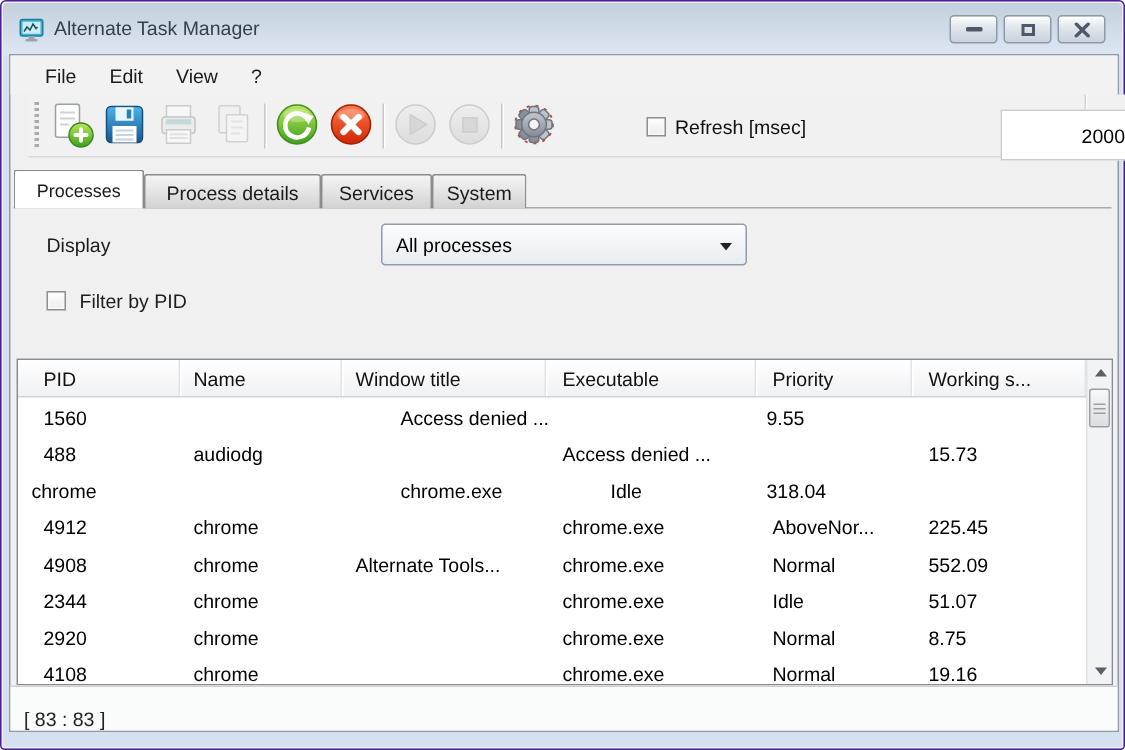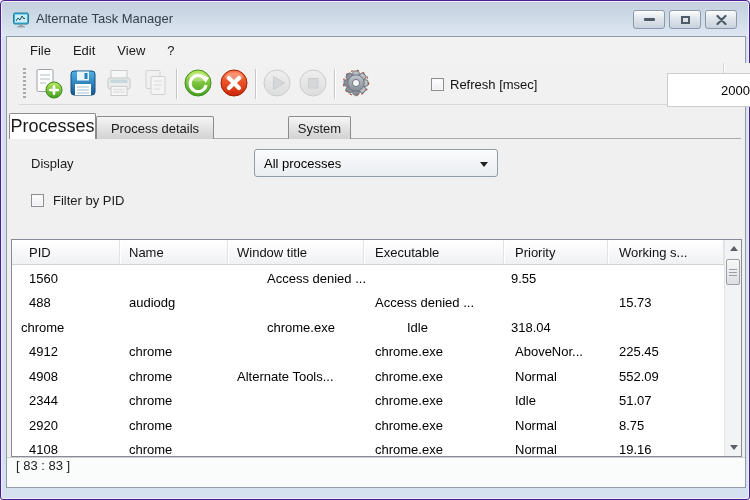--- a/index.html
+++ b/index.html
@@ -47,21 +47,21 @@
   .interval-input { position:absolute; right:0px; top:10px; width:90px; height:26px;
     border:1px solid #c9cdd2; background:#fff; font:13px "Liberation Sans",sans-serif;
     padding:16px 6px; color:#000;text-align:right; }
 
   
   .tabstrip { position:absolute; left:0; top:76px; width:100%; height:26px; }
   .tabstrip::after { content:""; position:absolute; left:2px; right:4px; top:25px; height:1px; background:#a9a9a9; }
   .tab { position:absolute; top:3px; height:23px; border:1px solid #8c8c8c; border-bottom:none;
     border-radius:2px 2px 0 0; background:linear-gradient(#f5f5f5,#d2d2d2);
     display:flex; align-items:center; justify-content:center; color:#1a1a1a; z-index:1; }
-  .tab.active { top:0; height:26px; background:#fff; z-index:3; font-size:18px; }
+  .tab.active { top:0; height:26px; background:#fff; z-index:3; font-size:12px; }
 
   
   .display-label { position:absolute; left:24px; top:119px; }
   .combo { position:absolute; left:247px; top:112px; width:244px; height:28px;
     border:1px solid #8f9ca9; border-radius:3px;
     background:linear-gradient(#fbfcfd,#e9edf1); box-shadow:inset 0 1px 0 #fff;
     display:flex; align-items:center; padding:3px 9px; color:#000; }
   .combo-arrow { position:absolute; right:9px; top:12px; width:0; height:0;
     border-left:4.5px solid transparent; border-right:4.5px solid transparent; border-top:5px solid #222; }
   .filter-box { position:absolute; left:24px; top:157px; }
@@ -90,21 +90,21 @@
   .sbtn { position:absolute; left:0; width:17px; height:17px; display:flex; align-items:center; justify-content:center; }
   .arr-up { width:0; height:0; border-left:4px solid transparent; border-right:4px solid transparent; border-bottom:5px solid #5a5f66; }
   .arr-dn { width:0; height:0; border-left:4px solid transparent; border-right:4px solid transparent; border-top:5px solid #5a5f66; }
   .thumb { position:absolute; left:1px; top:19px; width:14px; height:26px;
     border:1px solid #9aa0a8; border-radius:2px; background:linear-gradient(#f8f8f8,#dcdee1);
     display:flex; flex-direction:column; gap:2px; align-items:center; justify-content:center; }
   .thumb i { display:block; width:8px; height:1px; background:#9a9fa6; }
 
   
   .statusbar { position:absolute; left:0; top:420px; width:100%; height:30px;
-    background:#fafbfb; border-top:1px solid #cfcfcf; display:flex; align-items:flex-start; padding-left:9px; color:#222; }
+    background:#fafbfb; border-top:1px solid #cfcfcf; display:flex; align-items:flex-end; padding-left:9px; color:#222; }
 </style>
 </head>
 <body>
 
 <svg width="0" height="0" style="position:absolute">
   <defs>
     <linearGradient id="g-green" x1="0" y1="0" x2="0" y2="1">
       <stop offset="0" stop-color="#b9e85a"></stop>
         <stop offset="1" stop-color="#3f9e1f"></stop>
     </linearGradient>
@@ -244,20 +244,21 @@
         </div>
       <div class="tb-band-edge"></div>
       <div class="checkbox refresh-box"></div>
       <span class="refresh-label">Refresh [msec]</span>
       <input class="interval-input" value="2000" style="">
     </div>
 
     <div class="tabstrip" id="tabstrip">
         <div class="tab active" style="left: 2px; width: 87px;">Processes</div>
         <div class="tab" style="left: 89px; width: 118px;">Process details</div>
+        <div class="tab" style="left: 207px; width: 74px;">Services</div>
         <div class="tab" style="left: 281px; width: 63px;">System</div>
       </div>
 
     <span class="display-label">Display</span>
     <div class="combo">
       <span>All processes</span>
       <div class="combo-arrow"></div>
     </div>
 
     <div class="checkbox filter-box"></div>

